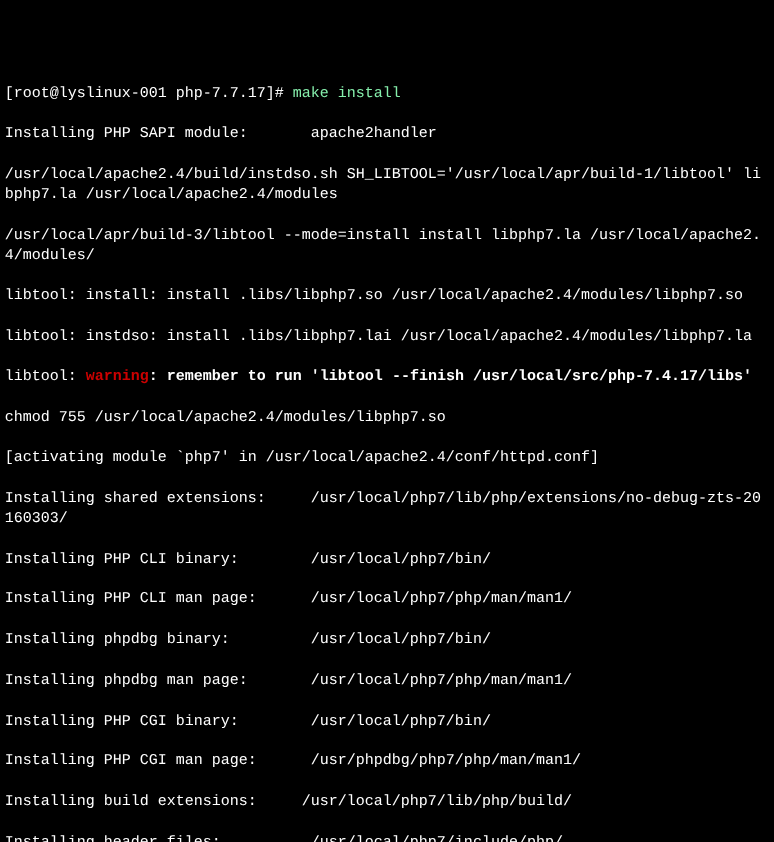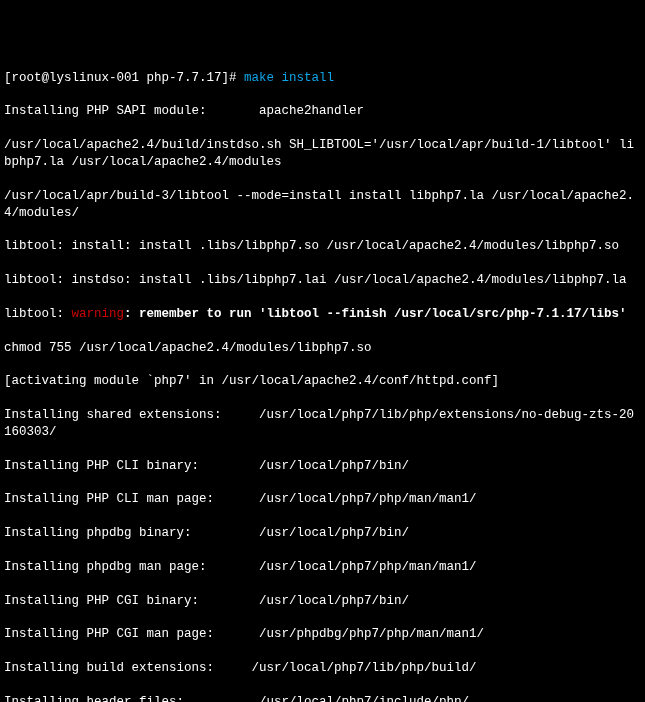--- a/index.html
+++ b/index.html
@@ -16,36 +16,36 @@
       padding: 2px 4px;
       width: 645px;
       height: 702px;
       overflow: hidden;
       white-space: pre-wrap;
       word-break: break-all;
     }
     .line {
       display: block;
     }
-    .cmd { color: #0ea5e9; }
-    .warning { color: #c00; font-weight: normal; }
+    .cmd { color: #86efac; }
+    .warning { color: #c00; font-weight: bold; }
     .bold { font-weight: bold; }
   </style>
 </head>
 <body>
 
 
 
 <span class="line"><span>[root@lyslinux-001 php-7.7.17]# </span><span class="cmd">make install</span></span>
 <span class="line">Installing PHP SAPI module:       apache2handler</span>
 <span class="line">/usr/local/apache2.4/build/instdso.sh SH_LIBTOOL='/usr/local/apr/build-1/libtool' libphp7.la /usr/local/apache2.4/modules</span>
 <span class="line">/usr/local/apr/build-3/libtool --mode=install install libphp7.la /usr/local/apache2.4/modules/</span>
 <span class="line">libtool: install: install .libs/libphp7.so /usr/local/apache2.4/modules/libphp7.so</span>
 <span class="line">libtool: instdso: install .libs/libphp7.lai /usr/local/apache2.4/modules/libphp7.la</span>
-<span class="line"><span>libtool: </span><span class="warning">warning</span><span class="bold">: remember to run 'libtool --finish /usr/local/src/php-7.1.17/libs'</span></span>
+<span class="line"><span>libtool: </span><span class="warning">warning</span><span class="bold">: remember to run 'libtool --finish /usr/local/src/php-7.4.17/libs'</span></span>
 <span class="line">chmod 755 /usr/local/apache2.4/modules/libphp7.so</span>
 <span class="line">[activating module `php7' in /usr/local/apache2.4/conf/httpd.conf]</span>
 <span class="line">Installing shared extensions:     /usr/local/php7/lib/php/extensions/no-debug-zts-20160303/</span>
 <span class="line">Installing PHP CLI binary:        /usr/local/php7/bin/</span>
 <span class="line">Installing PHP CLI man page:      /usr/local/php7/php/man/man1/</span>
 <span class="line">Installing phpdbg binary:         /usr/local/php7/bin/</span>
 <span class="line">Installing phpdbg man page:       /usr/local/php7/php/man/man1/</span>
 <span class="line">Installing PHP CGI binary:        /usr/local/php7/bin/</span>
 <span class="line">Installing PHP CGI man page:      /usr/phpdbg/php7/php/man/man1/</span>
 <span class="line">Installing build extensions:     /usr/local/php7/lib/php/build/</span>

